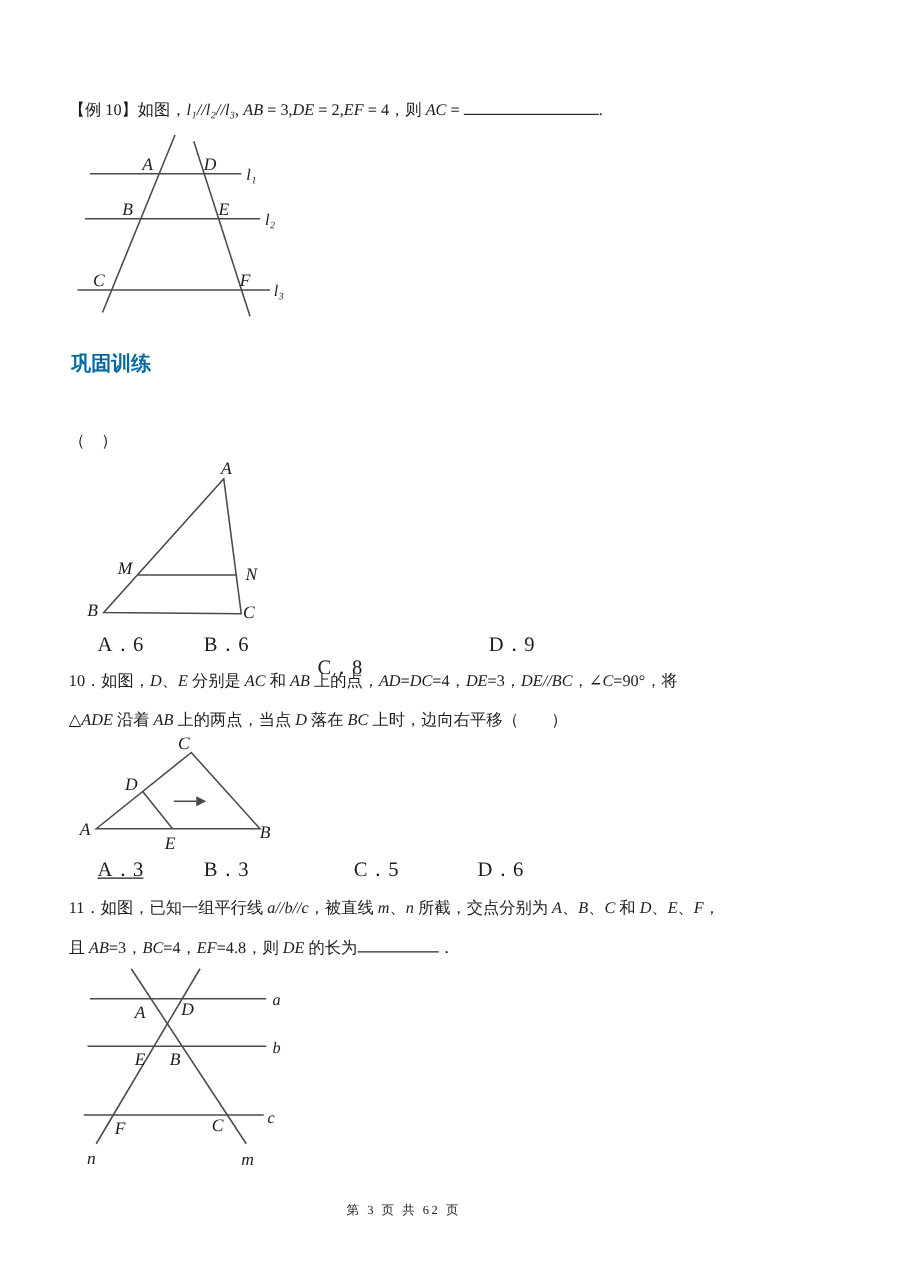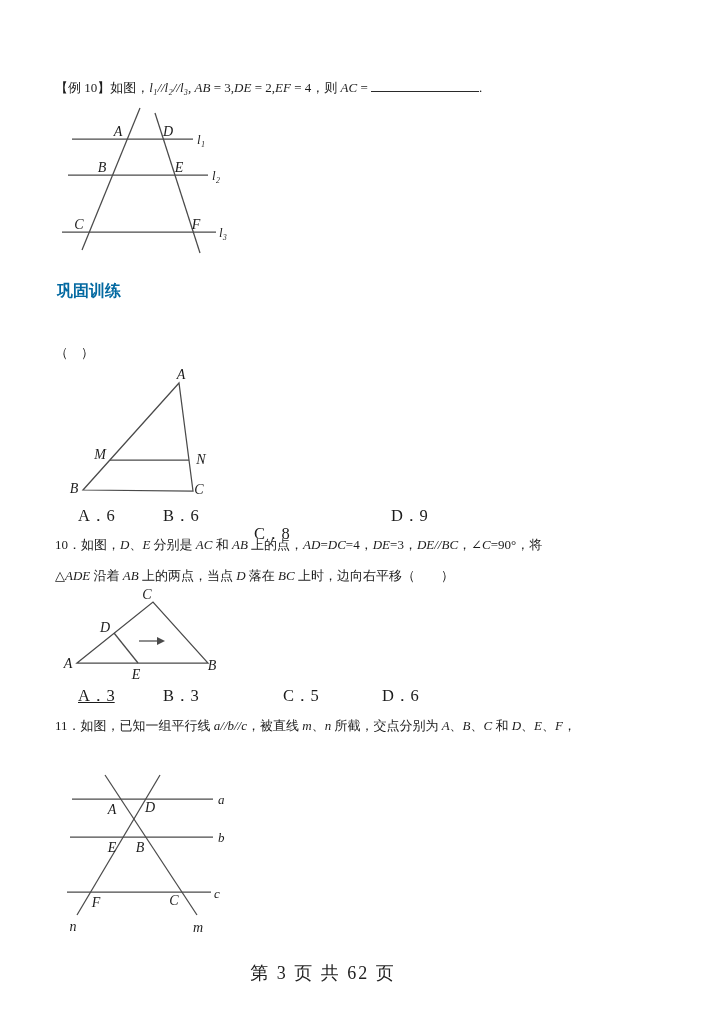--- a/index.html
+++ b/index.html
@@ -16,21 +16,21 @@
   .w65{width:65px;}
   .opts{position:absolute;left:0;top:0;width:706px;height:24px;}
   .opts span{position:absolute;font-size:16.5px;}
   .fig{position:absolute;}
   .fig line,.fig path{stroke:#4a4a4a;stroke-width:1.25;fill:none;}
   .fig polygon{fill:#4a4a4a;stroke:none;}
   .fig text{font-family:"Liberation Serif","DejaVu Serif",serif;font-style:italic;
     font-size:14px;fill:#1c1c1c;}
   .fig text.lineLbl{font-size:13px;}
   .footer{position:absolute;left:0;top:961px;width:646px;text-align:center;
-    font-size:18px;letter-spacing:2px;color:#222;}
+    font-size:10px;letter-spacing:2px;color:#222;}
 </style>
 </head>
 <body>
 
 <div class="page">
 
   <div class="line" style="top:76px;">
     <span><span>【例 10】如图，</span><span class="m">l₁//l₂//l₃</span><span>, </span><span class="m">AB</span><span> = 3,</span><span class="m">DE</span><span> = 2,</span><span class="m">EF</span><span> = 4，则 </span><span class="m">AC</span><span> = </span></span><span class="blank w108"></span><span>.</span>
   </div>
 
@@ -88,20 +88,23 @@
   </svg>
 
   <div class="opts" style="top:685px;">
     <span style="left:78px;text-decoration:underline;">A．3</span>
     <span style="left:163px;">B．3</span>
     <span style="left:283px;">C．5</span>
     <span style="left:370px;margin-left:12px;">D．6</span>
   </div>
 
   <div class="line" style="top:715px;"><span>11．如图，已知一组平行线 </span><span class="m">a//b//c</span><span>，被直线 </span><span class="m">m</span><span>、</span><span class="m">n</span><span> 所截，交点分别为 </span><span class="m">A</span><span>、</span><span class="m">B</span><span>、</span><span class="m">C</span><span> 和 </span><span class="m">D</span><span>、</span><span class="m">E</span><span>、</span><span class="m">F</span><span>，</span></div>
+  <div class="line" style="top:746px;">
+    <span><span>且 </span><span class="m">AB</span><span>=3，</span><span class="m">BC</span><span>=4，</span><span class="m">EF</span><span>=4.8，则 </span><span class="m">DE</span><span> 的长为</span></span><span class="blank w65"></span><span>．</span>
+  </div>
 
   <svg class="fig" style="left:55px;top:772px;" width="195" height="170" viewBox="0 0 195 170">
     <line x1="17" y1="27" x2="158" y2="27"></line>
     <line x1="15" y1="65" x2="158" y2="65"></line>
     <line x1="12" y1="120" x2="156" y2="120"></line>
     <line x1="50" y1="3" x2="142" y2="143"></line>
     <line x1="105" y1="3" x2="22" y2="143"></line>
     <text x="57" y="42" text-anchor="middle">A</text>
     <text x="95" y="40" text-anchor="middle">D</text>
     <text x="57" y="80" text-anchor="middle">E</text>

